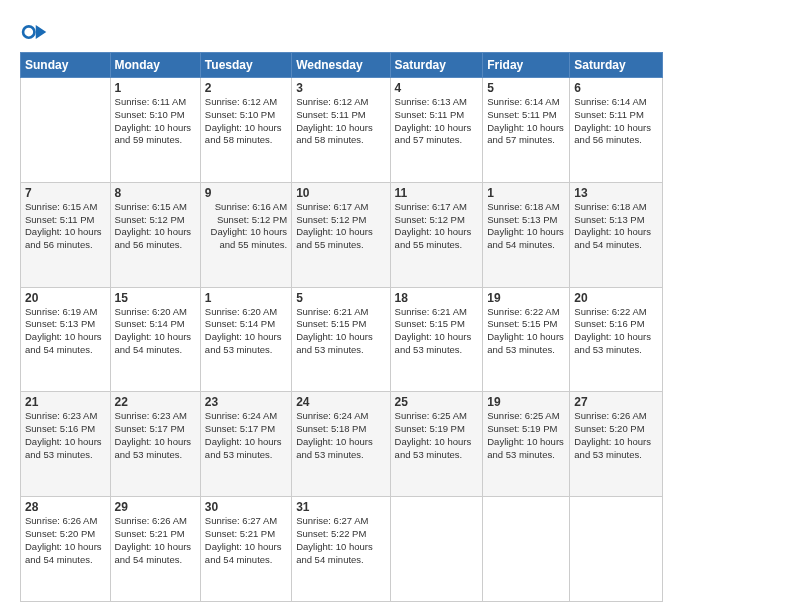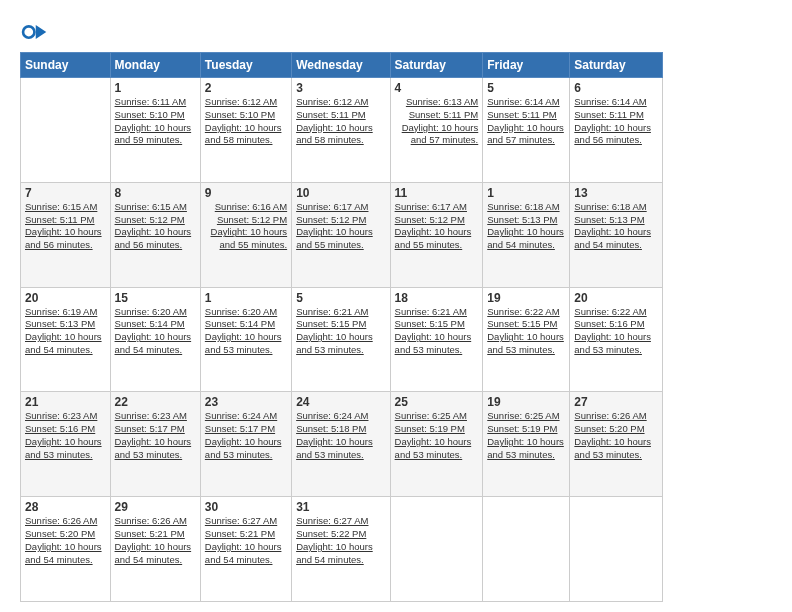--- a/index.html
+++ b/index.html
@@ -89,21 +89,20 @@
     .day-num {
       font-size: 12px;
       font-weight: bold;
       display: block;
       margin-bottom: 1px;
     }
     .day-info {
       font-size: 9.5px;
       line-height: 1.35;
       color: #333;
-      text-decoration: underline;
     }
     .empty-cell {
       background: #f9f9f9;
     }
   </style>
 </head>
 <body>
 
 <div class="page">
   <div class="header">
@@ -155,21 +154,21 @@
           </td>
           <td>
             <span class="day-num">3</span>
             <div class="day-info" style="white-space: pre-line;">Sunrise: 6:12 AM
 Sunset: 5:11 PM
 Daylight: 10 hours
 and 58 minutes.</div>
           </td>
           <td>
             <span class="day-num">4</span>
-            <div class="day-info" style="white-space: pre-line; text-align: right;">Sunrise: 6:13 AM
+            <div class="day-info" style="white-space: pre-line;">Sunrise: 6:13 AM
 Sunset: 5:11 PM
 Daylight: 10 hours
 and 57 minutes.</div>
           </td>
           <td>
             <span class="day-num">5</span>
             <div class="day-info" style="white-space: pre-line;">Sunrise: 6:14 AM
 Sunset: 5:11 PM
 Daylight: 10 hours
 and 57 minutes.</div>

